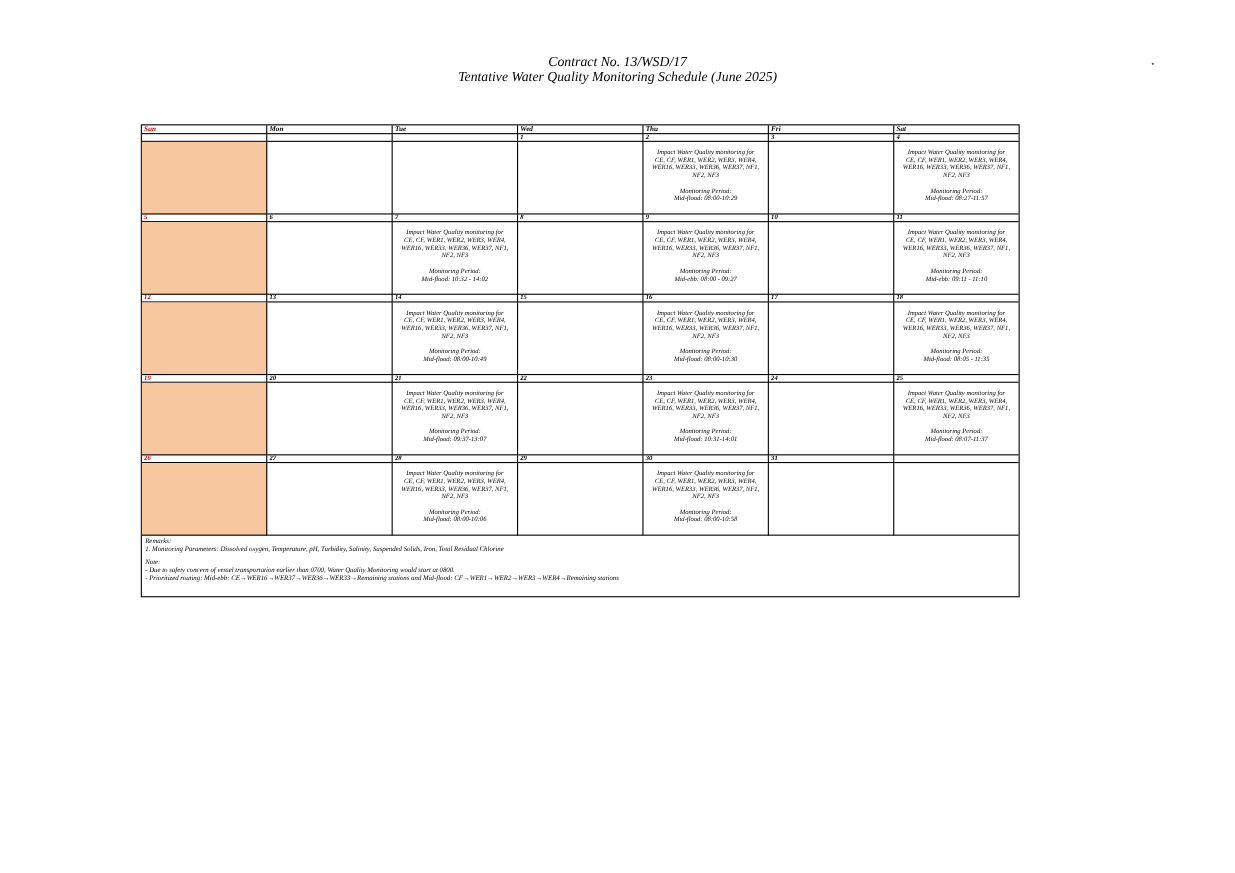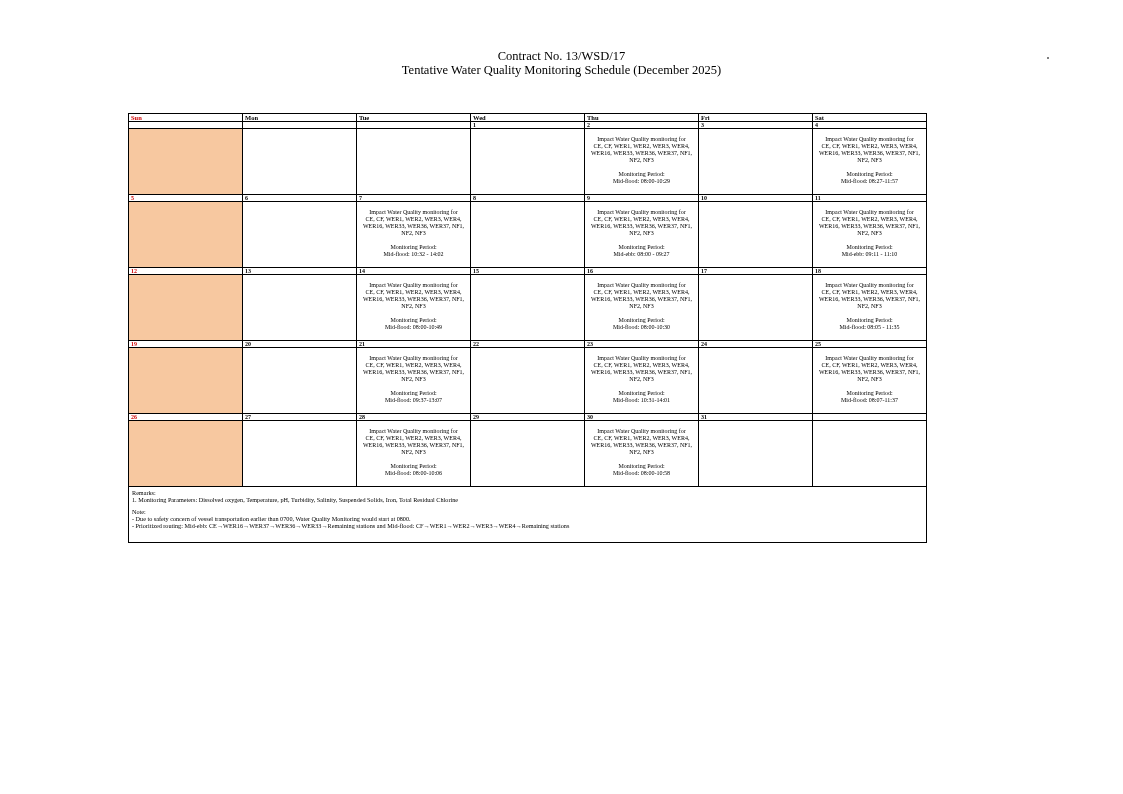--- a/index.html
+++ b/index.html
@@ -1,19 +1,19 @@
 <!DOCTYPE html>
 <html style="--sunday-fill: #f7c8a0; --sunday-red: #d00000;"><head>
 <meta charset="utf-8">
 <style>
   * { box-sizing: border-box; }
   html, body { margin: 0; padding: 0; background: #ffffff; }
   .page {
     position: relative; width: 1123px; height: 794px; background: #ffffff;
-    overflow: hidden; font-family: "Liberation Serif", serif; color: #000;
+    overflow: hidden; font-family: "Liberation Serif", serif; color: #000; font-style: italic;
   }
   .titles { position: absolute; top: 49px; left: 0; width: 1123px; text-align: center; }
   .title-line { font-size: 12.5px; line-height: 14px; white-space: nowrap; }
 
   .stray-dot { position: absolute; left: 1047px; top: 57px; width: 2px; height: 2px;
     background: #555; border-radius: 50%; }
 
   .cal { position: absolute; left: 128px; top: 113px; width: 799px; border: 1px solid #000; background: #fff; }
   .row { display: grid; grid-template-columns: 114px 114px 114px 114px 114px 114px 113px; }
   .row > div { border-right: 1px solid #000; border-bottom: 1px solid #000; overflow: hidden; }
@@ -39,21 +39,21 @@
 </style>
 </head>
 <body>
 
 <div class="page">
 
   <div class="stray-dot"></div>
 
   <div class="titles">
     <div class="title-line">Contract No. 13/WSD/17</div>
-    <div class="title-line">Tentative Water Quality Monitoring Schedule (December 2025)</div>
+    <div class="title-line">Tentative Water Quality Monitoring Schedule (June 2025)</div>
   </div>
 
   <div class="cal">
 
     <div class="row hrow">
       <div class="sun-h">Sun</div>
       <div>Mon</div>
       <div>Tue</div>
       <div>Wed</div>
       <div>Thu</div>

